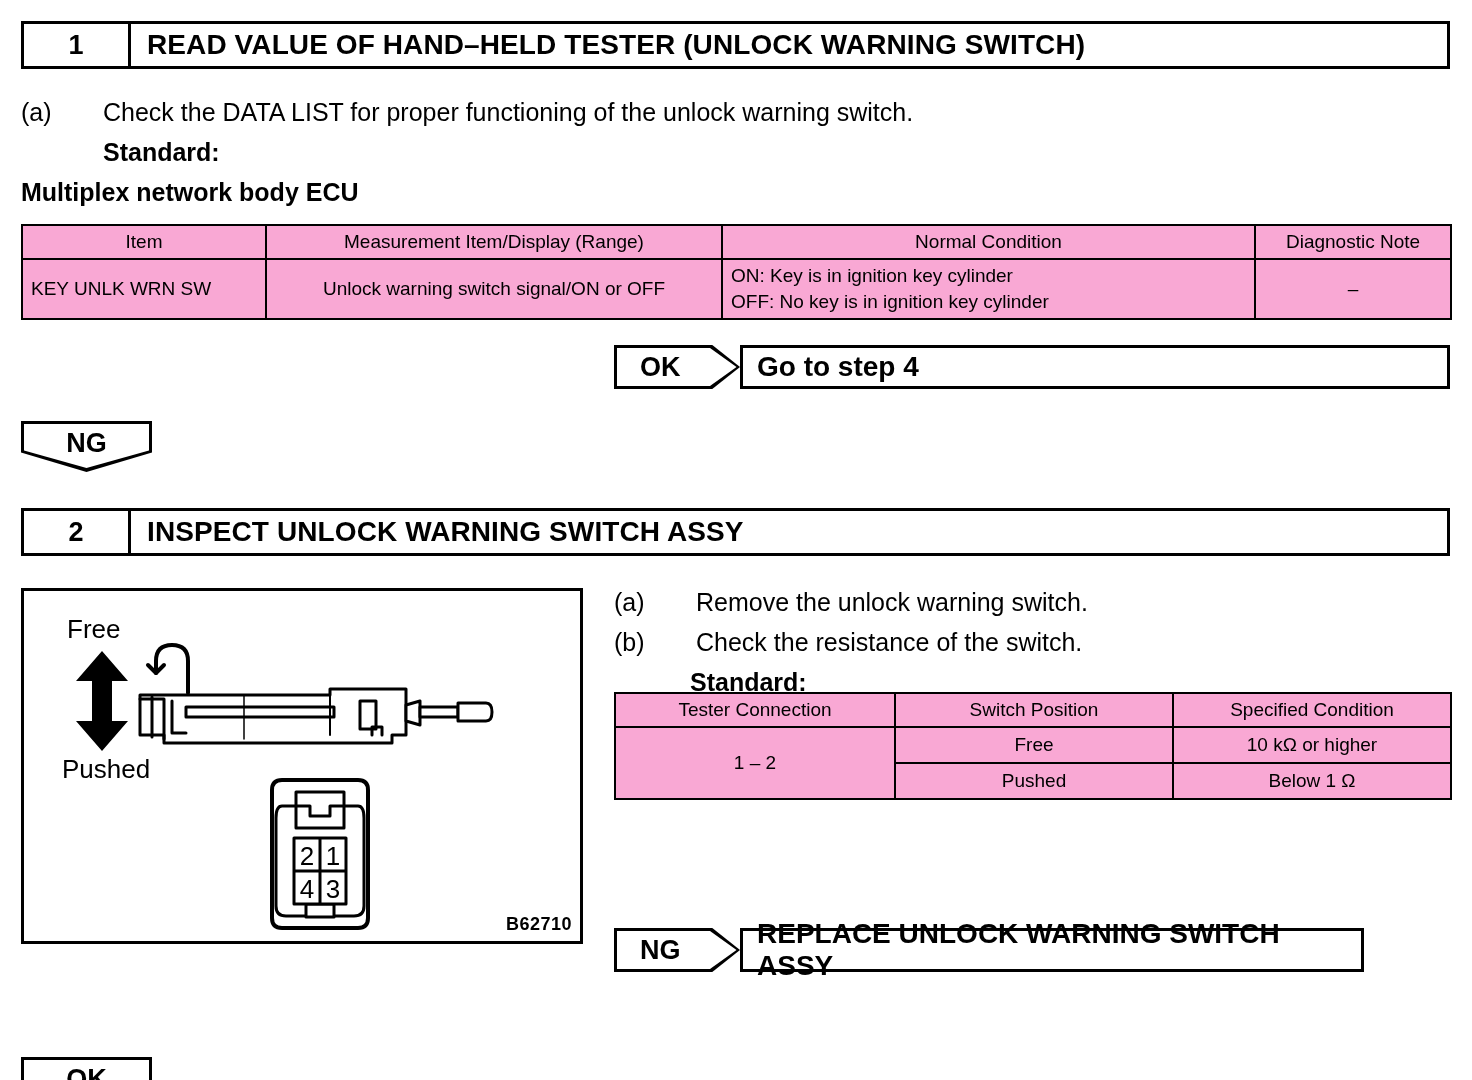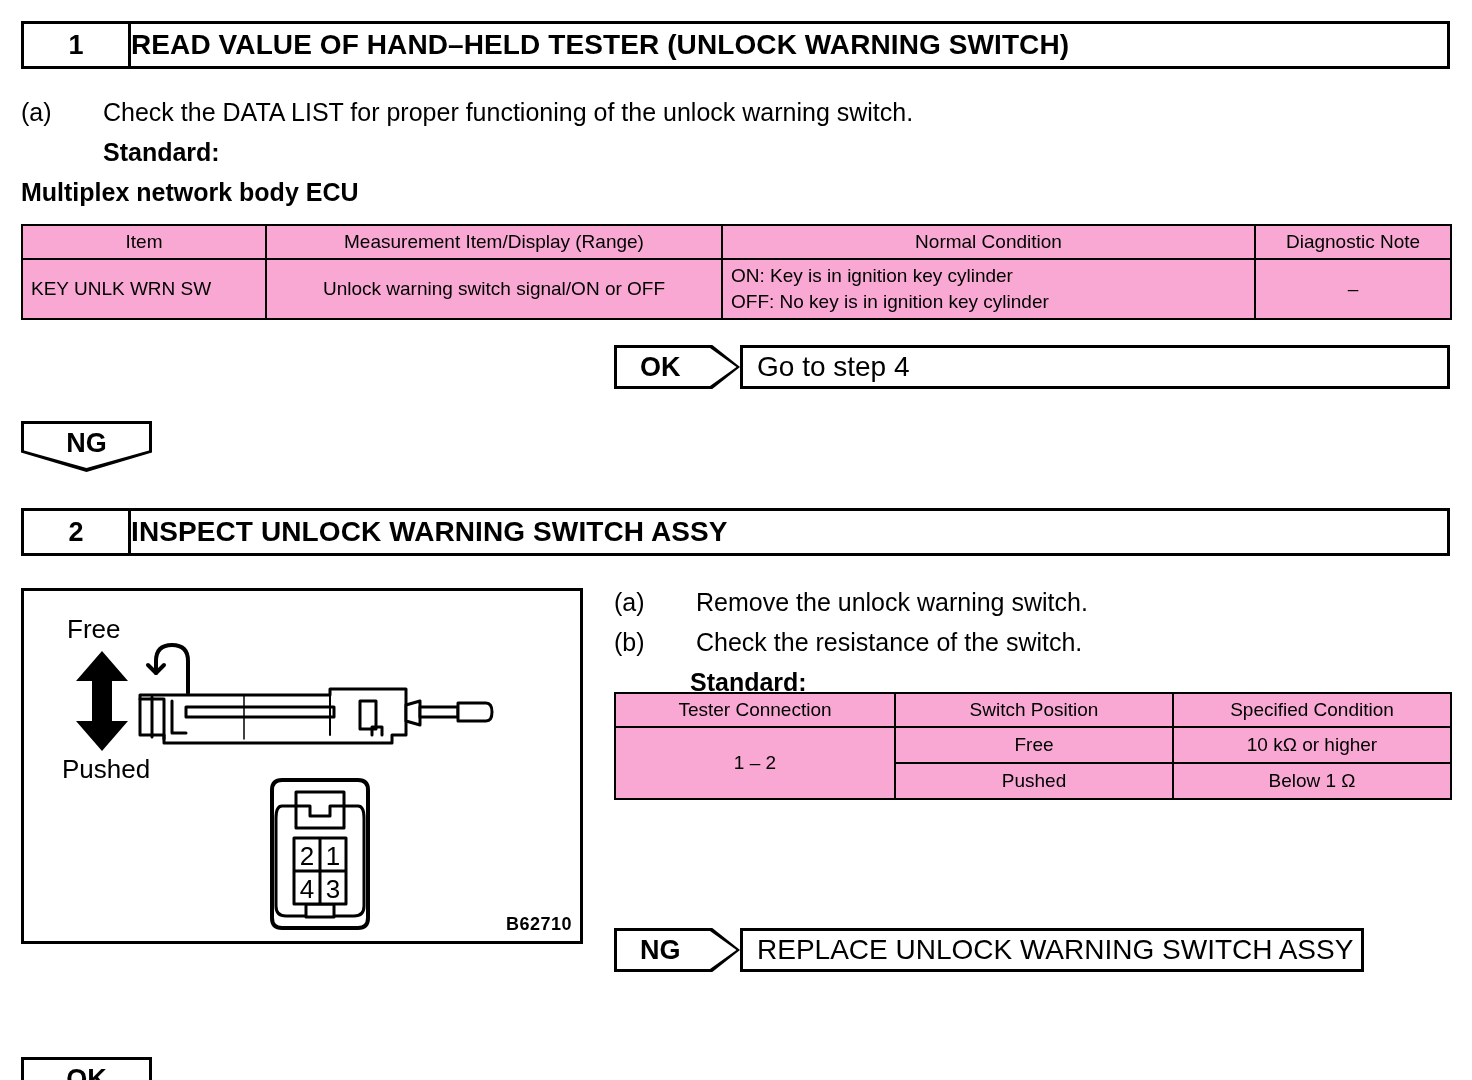--- a/index.html
+++ b/index.html
@@ -32,20 +32,21 @@
     align-items: center;
     justify-content: center;
     font-size: 27px;
     font-weight: bold;
     box-sizing: border-box;
   }
   .step-title {
     flex: 1;
     display: flex;
     align-items: center;
+    padding-left: 16px;
     font-size: 28px;
     font-weight: bold;
     letter-spacing: 0.1px;
     box-sizing: border-box;
   }
 
   
   .para {
     display: flex;
     font-size: 25px;
@@ -102,21 +103,21 @@
   .judge-arrow .lab {
     position: relative;
     z-index: 2;
   }
   .result-box {
     border: 3px solid #000;
     display: flex;
     align-items: center;
     padding-left: 14px;
     font-size: 28px;
-    font-weight: normal;
+    font-weight: bold;
     box-sizing: border-box;
     background: #fff;
   }
 
   
   .banner {
     position: relative;
     display: flex;
     align-items: flex-start;
     justify-content: center;

